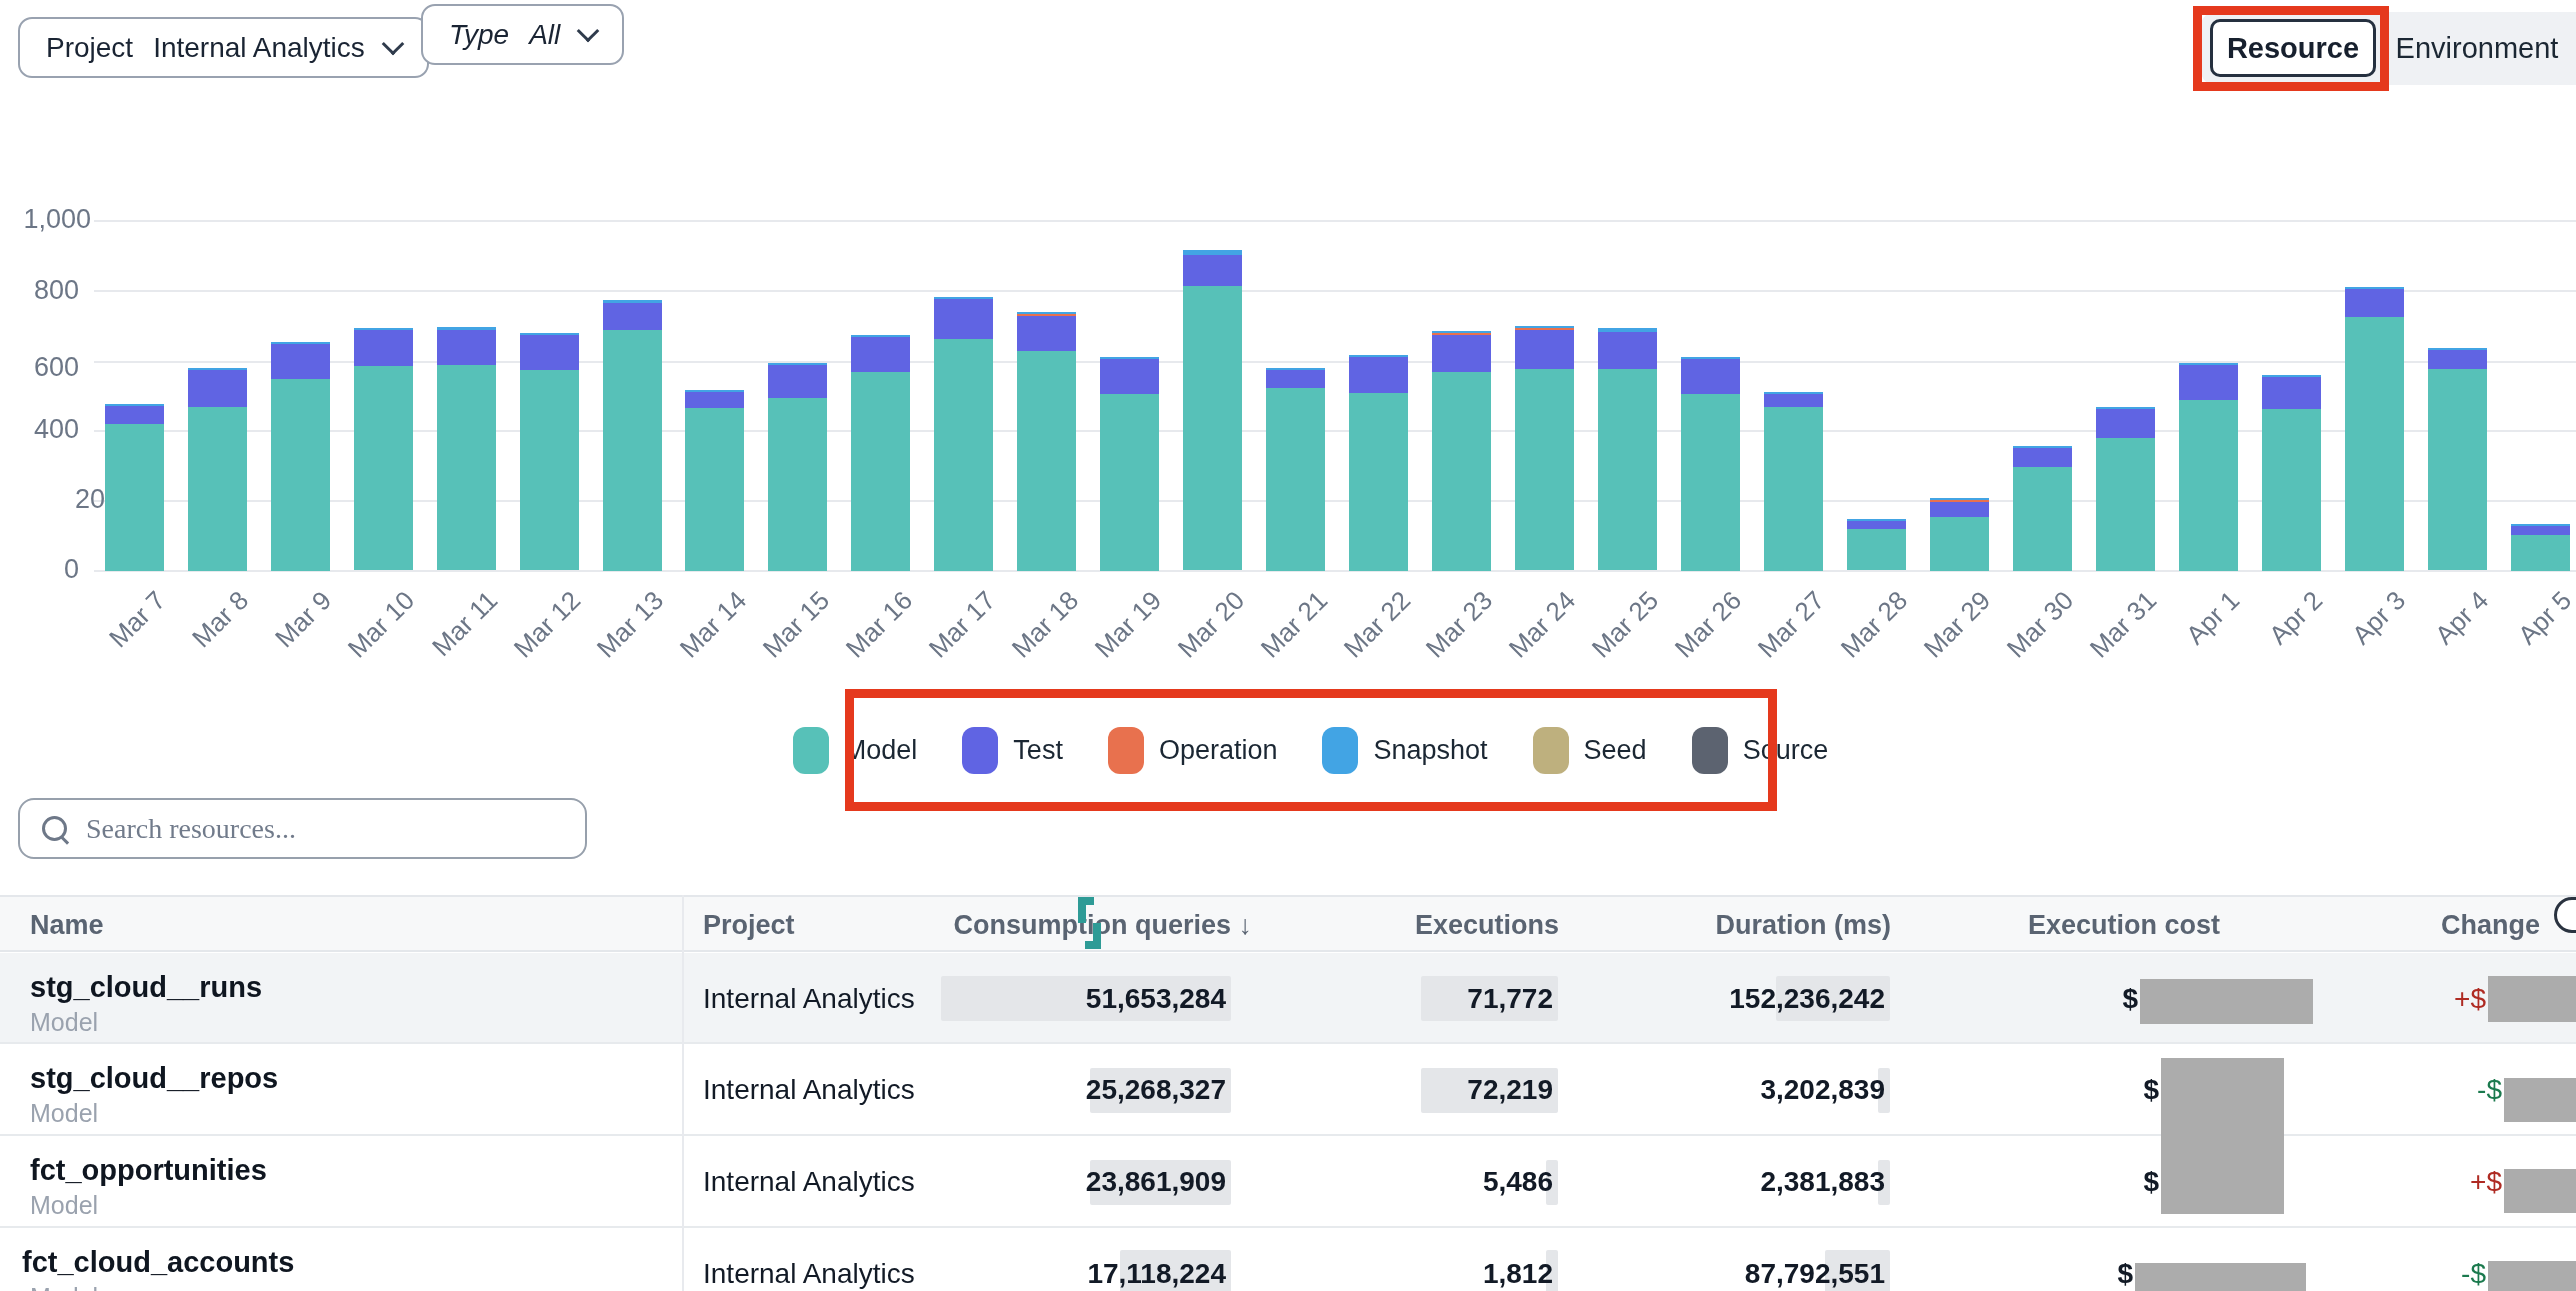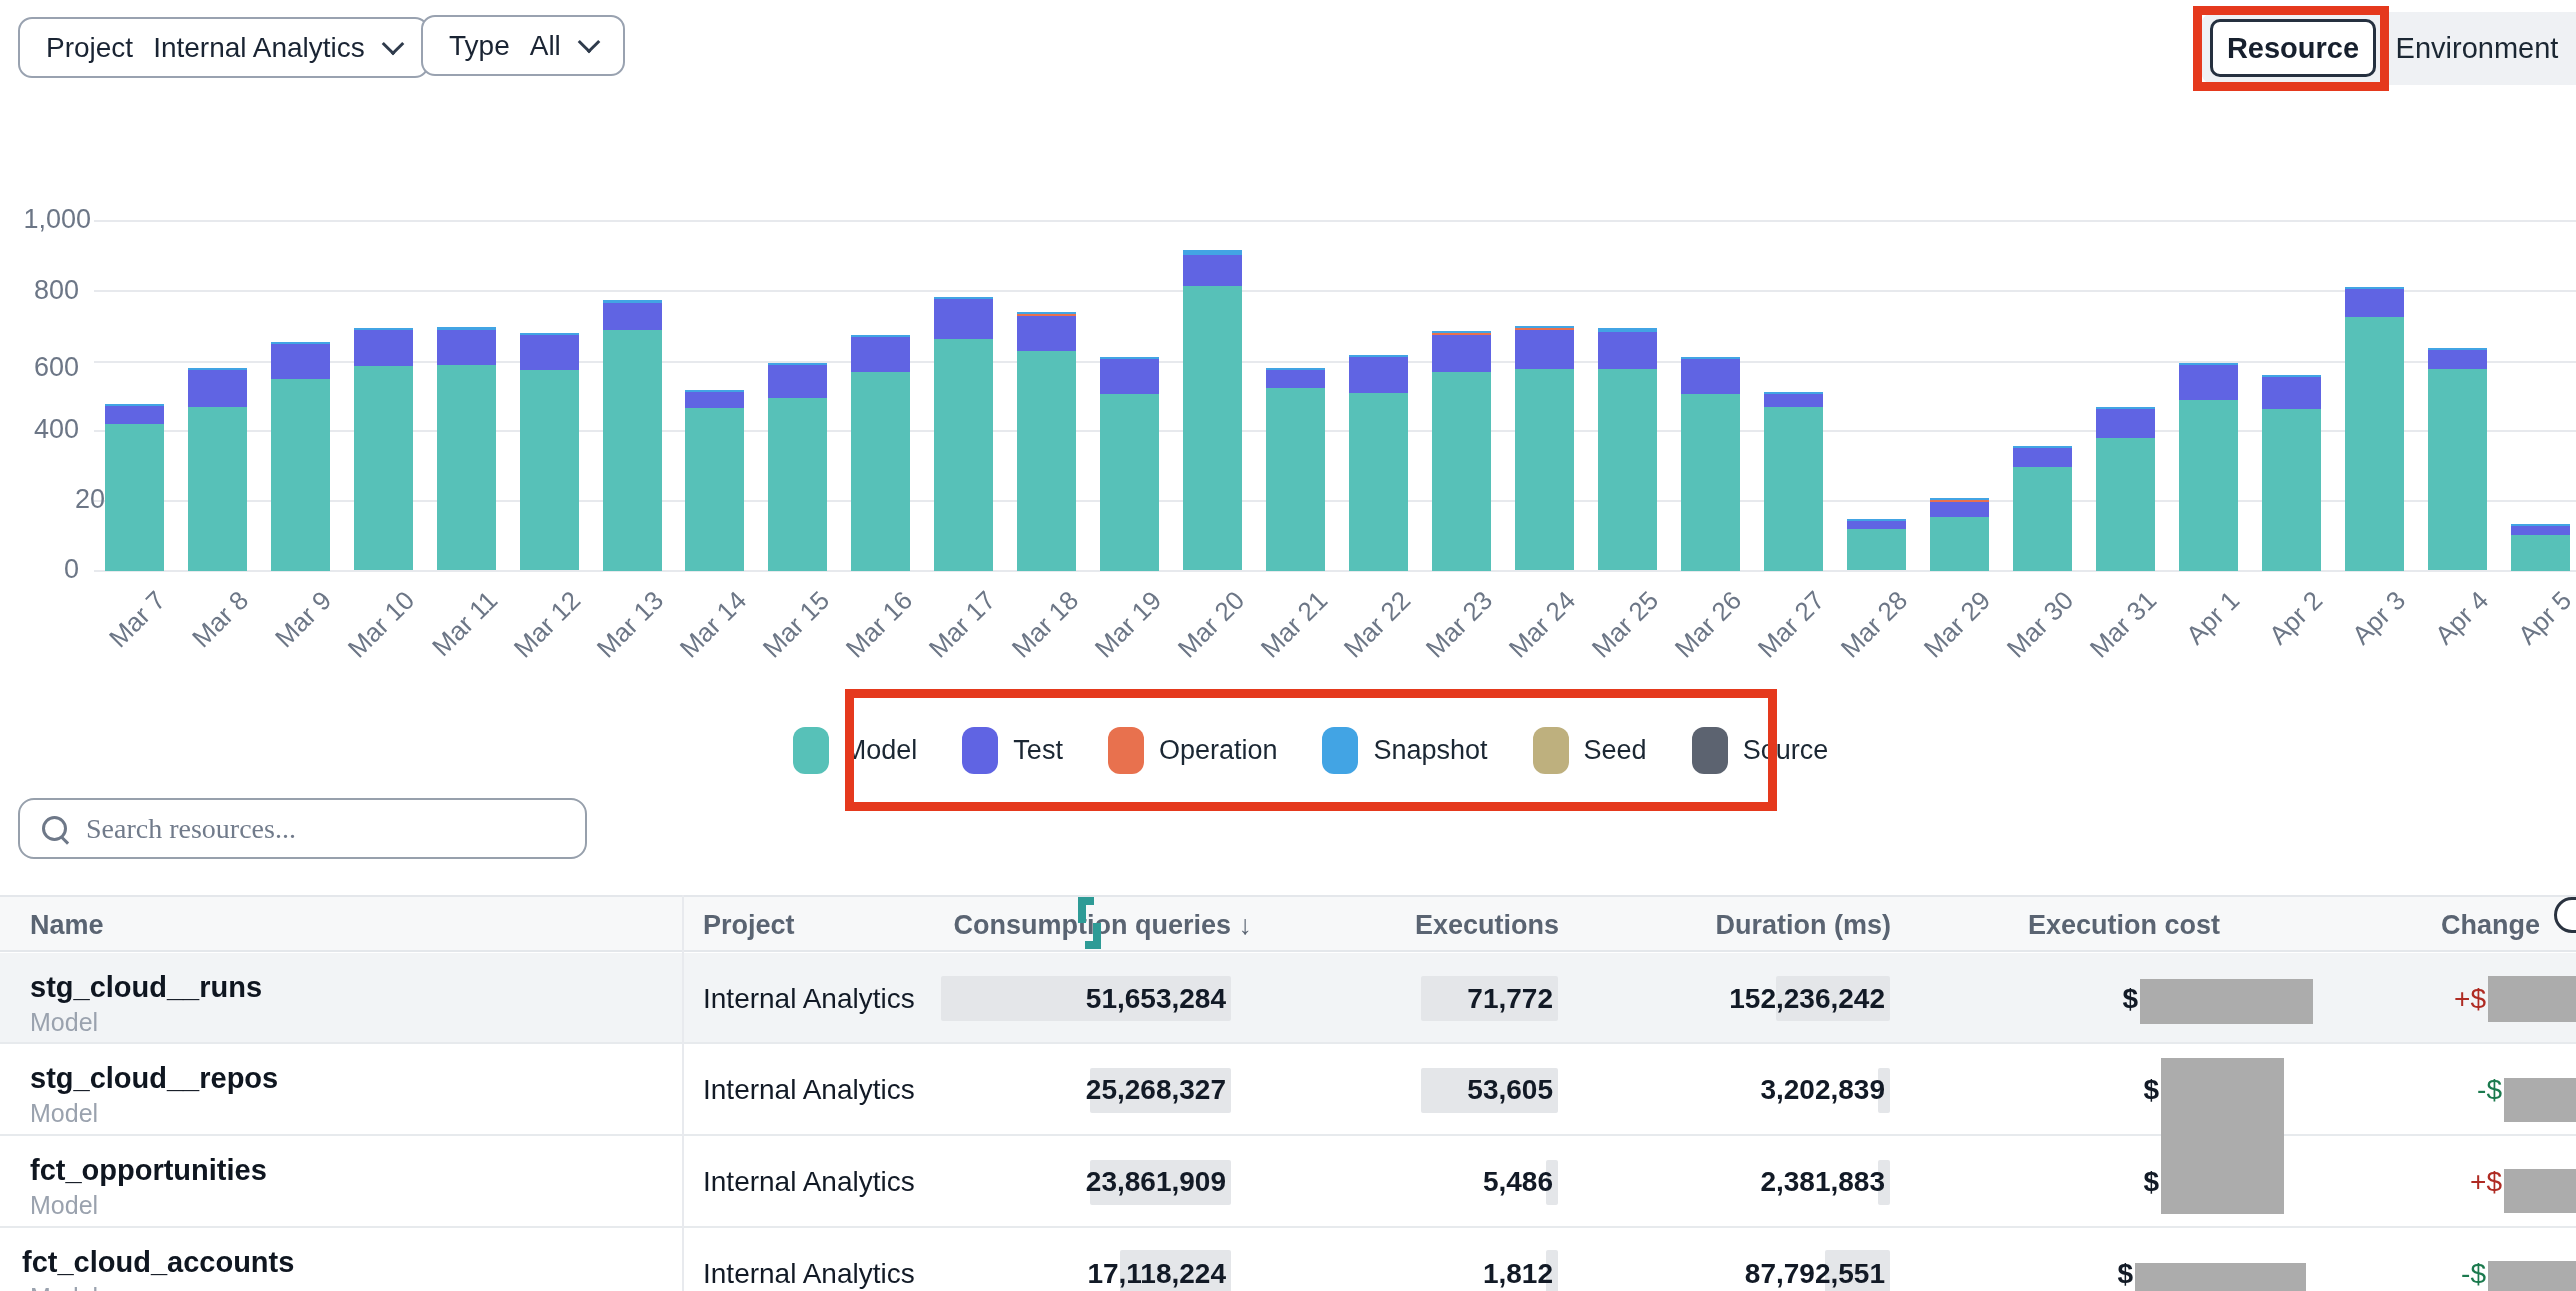--- a/index.html
+++ b/index.html
@@ -72,21 +72,21 @@
 </head>
 <body>
 
 <div id="app">
 
   <div class="dropdown" style="left:18px;top:17px;">
     <span class="dd-label">Project</span>
     <span class="dd-value">Internal Analytics</span>
     <span class="chev"></span>
   </div>
-  <div class="dropdown" style="left:421px;top:15px;">
+  <div class="dropdown" style="left:421px;top:4px;font-style:italic;">
     <span class="dd-label">Type</span>
     <span class="dd-value">All</span>
     <span class="chev"></span>
   </div>
 
   <div class="seg-bg"></div>
   <div class="resource-btn">
     <span>Resource</span>
   </div>
   <div class="env-label">
@@ -291,21 +291,21 @@
       <div class="redact" style="left: 2140px; top: 979px; width: 173px; height: 45px;"></div>
       <div class="chgpfx" style="color: rgb(175, 43, 35); right: 90px; top: 953px; height: 91px; line-height: 91px;">+$</div>
       <div class="redact" style="left: 2488px; top: 976px; width: 88px; height: 46px;"></div>
       <div class="trow" style="top: 1044px; height: 92px; background: rgb(255, 255, 255); border-bottom: 2px solid rgb(231, 234, 237);"></div>
       <div class="cell-name" style="left: 30px; top: 1062px;">stg_cloud__repos</div>
       <div class="cell-sub" style="left: 30px; top: 1099px;">Model</div>
       <div class="cell-text" style="left: 703px; top: 1044px; height: 92px; line-height: 92px;">Internal Analytics</div>
       <div class="hlbox" style="width: 141px; height: 45px; right: 1345px; top: 1068px;"></div>
       <div class="num" style="right: 1350px; top: 1044px; height: 92px; line-height: 92px;">25,268,327</div>
       <div class="hlbox" style="width: 137px; height: 45px; right: 1018px; top: 1068px;"></div>
-      <div class="num" style="right: 1023px; top: 1044px; height: 92px; line-height: 92px;">53,605</div>
+      <div class="num" style="right: 1023px; top: 1044px; height: 92px; line-height: 92px;">72,219</div>
       <div class="hlbox" style="width: 12px; height: 45px; right: 686px; top: 1068px;"></div>
       <div class="num" style="right: 691px; top: 1044px; height: 92px; line-height: 92px;">3,202,839</div>
       <div class="num" style="right: 417px; top: 1044px; height: 92px; line-height: 92px;">$</div>
       <div class="chgpfx" style="color: rgb(27, 122, 78); right: 74px; top: 1044px; height: 92px; line-height: 92px;">-$</div>
       <div class="redact" style="left: 2504px; top: 1078px; width: 72px; height: 44px;"></div>
       <div class="trow" style="top: 1136px; height: 92px; background: rgb(255, 255, 255); border-bottom: 2px solid rgb(231, 234, 237);"></div>
       <div class="cell-name" style="left: 30px; top: 1154px;">fct_opportunities</div>
       <div class="cell-sub" style="left: 30px; top: 1191px;">Model</div>
       <div class="cell-text" style="left: 703px; top: 1136px; height: 92px; line-height: 92px;">Internal Analytics</div>
       <div class="hlbox" style="width: 141px; height: 45px; right: 1345px; top: 1160px;"></div>

